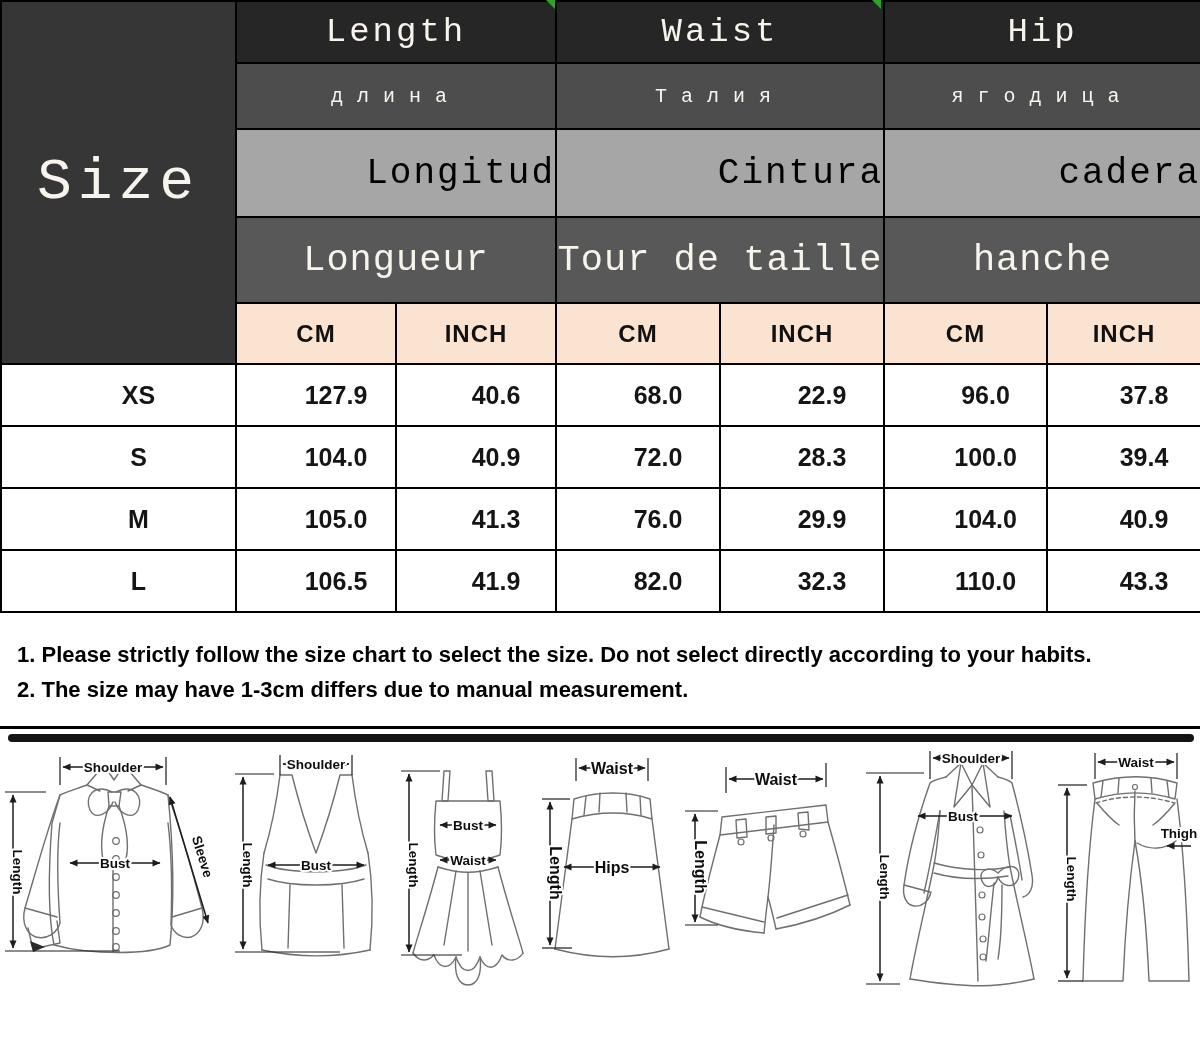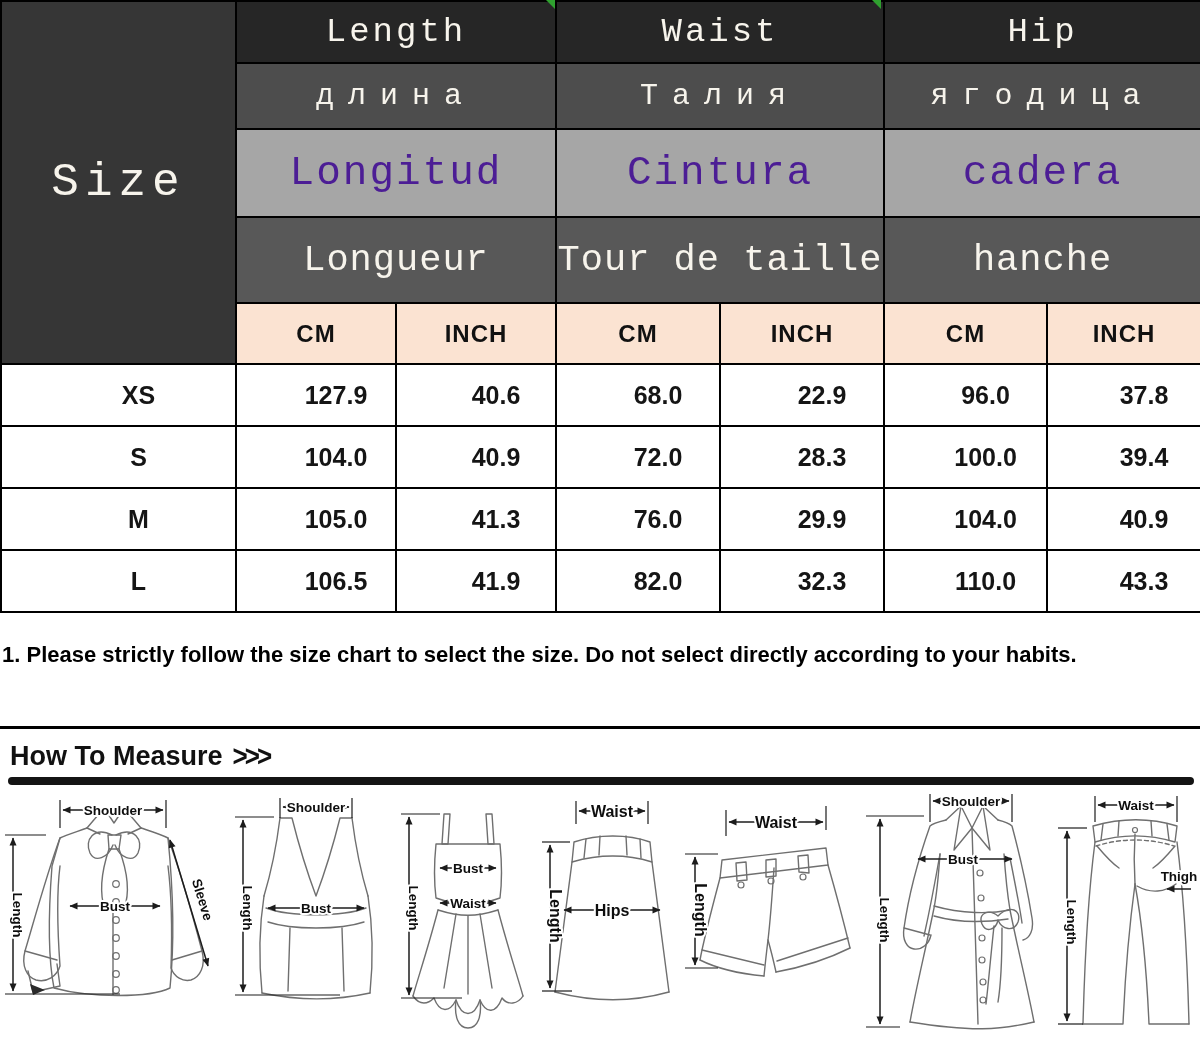--- a/index.html
+++ b/index.html
@@ -3,35 +3,35 @@
 <meta charset="utf-8">
 <style>
   html,body{margin:0;padding:0;background:#fff;}
   .page{position:relative;width:1200px;height:1048px;background:#fff;overflow:hidden;
         font-family:"Liberation Sans","DejaVu Sans",sans-serif;}
 
   
   table.size-table{border-collapse:collapse;table-layout:fixed;width:1200px;}
   table.size-table td{border:2px solid #000;text-align:center;vertical-align:middle;padding:0;overflow:hidden;}
   .mono{font-family:"Liberation Mono","DejaVu Sans Mono",monospace;}
-  td.c-size{background:#363636;color:#f7f4ec;font-size:46px;letter-spacing:6px;}
+  td.c-size{background:#363636;color:#f7f4ec;font-size:58px;letter-spacing:6px;}
   tr.r-en{height:62px;}  tr.r-en td.hd{background:#262626;color:#f7f4ec;font-size:34px;letter-spacing:3px;}
-  tr.r-ru{height:66px;}  tr.r-ru td.hd{background:#4d4d4d;color:#f7f4ec;font-size:30px;letter-spacing:14px;}
-  tr.r-es{height:88px;}  tr.r-es td.hd{background:#a6a6a6;color:#4c1d95;font-size:41px;letter-spacing:2px;}
+  tr.r-ru{height:66px;}  tr.r-ru td.hd{background:#4d4d4d;color:#f7f4ec;font-size:20px;letter-spacing:14px;}
+  tr.r-es{height:88px;}  tr.r-es td.hd{background:#a6a6a6;color:#000000;font-size:36px;letter-spacing:2px;text-align:right;}
   tr.r-fr{height:86px;}  tr.r-fr td.hd{background:#585858;color:#f7f4ec;font-size:37px;letter-spacing:1px;}
   tr.r-units{height:61px;border-radius:16px;} tr.r-units td{background:#fbe3d2;color:#111;font-weight:700;font-size:24px;letter-spacing:1px;}
   tr.r-data{height:62px;background:#fff;}
   tr.r-data td{font-weight:700;font-size:25px;color:#151515;padding-left:40px;}
 
   
   .gtick{position:absolute;top:0;width:0;height:0;border-top:9px solid #2fa12f;border-left:9px solid transparent;}
 
   
   .notes{box-sizing:border-box;width:1200px;height:116px;border-bottom:3px solid #000;
-         padding:24px 6px 0 2px;}
+         padding:24px 6px 0 17px;}
   .note-line{font-weight:700;font-size:22px;color:#000;line-height:35px;white-space:nowrap;}
 
   
   .measure-head{display:flex;align-items:baseline;gap:10px;padding:12px 0 0 10px;}
   .m-title{font-weight:700;font-size:27px;color:#111;}
   .m-arrows{font-weight:700;font-size:26px;color:#111;letter-spacing:-3px;transform:scaleY(1.1);}
   .m-bar{height:8px;background:#141414;border-radius:5px;margin:5px 6px 0 8px;}
 
   
   .diagrams{display:flex;align-items:flex-start;margin-top:3px;text-align:right;}
@@ -138,26 +138,23 @@
       <td>43.3</td>
     </tr>
     </tbody>
   </table>
 
   <div class="gtick" style="left:546px"></div>
   <div class="gtick" style="left:872px"></div>
 
   <div class="notes">
     <div class="note-line">1. Please strictly follow the size chart to select the size. Do not select directly according to your habits.</div>
+    <div class="note-line">2. The size may have 1-3cm differs due to manual measurement.</div>
   </div>
 
-  <div class="measure-head">
-    <span class="m-title">How To Measure</span>
-    <span class="m-arrows">&gt;&gt;&gt;</span>
-  </div>
   <div class="m-bar"></div>
 
   <div class="diagrams">
 
     <svg class="fig" width="230" height="252" viewBox="0 0 230 252">
       <g class="g">
         <path d="M87,40 L104,20 L114,35 L124,20 L141,40"></path>
         <path d="M87,40 L100,46 M141,40 L128,46"></path>
         <path d="M87,40 C76,44 66,47 60,50 L52,78 C48,130 48,170 54,200 C90,210 150,210 170,200 C174,160 174,110 168,50 C160,46 150,43 141,40"></path>
         <path d="M60,50 C46,88 32,140 25,163 C21,178 27,189 36,192 C47,195 57,188 60,178 C58,150 56,110 60,78"></path>

